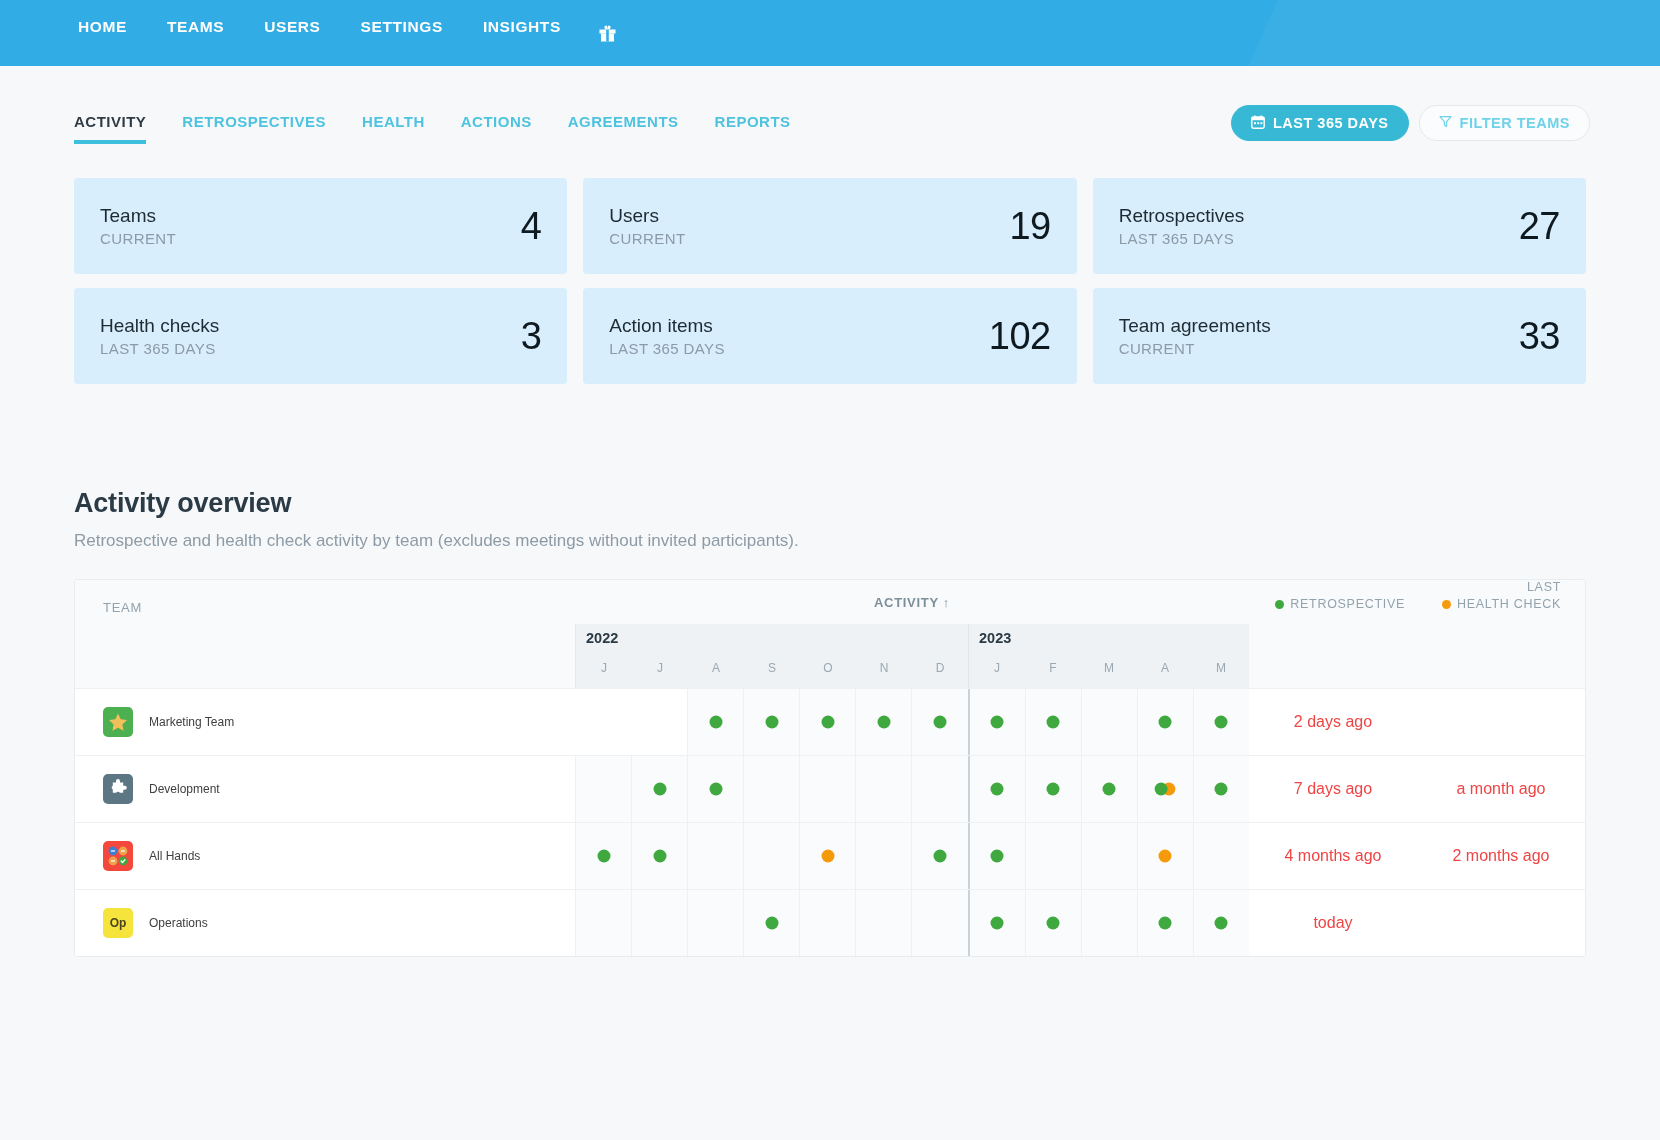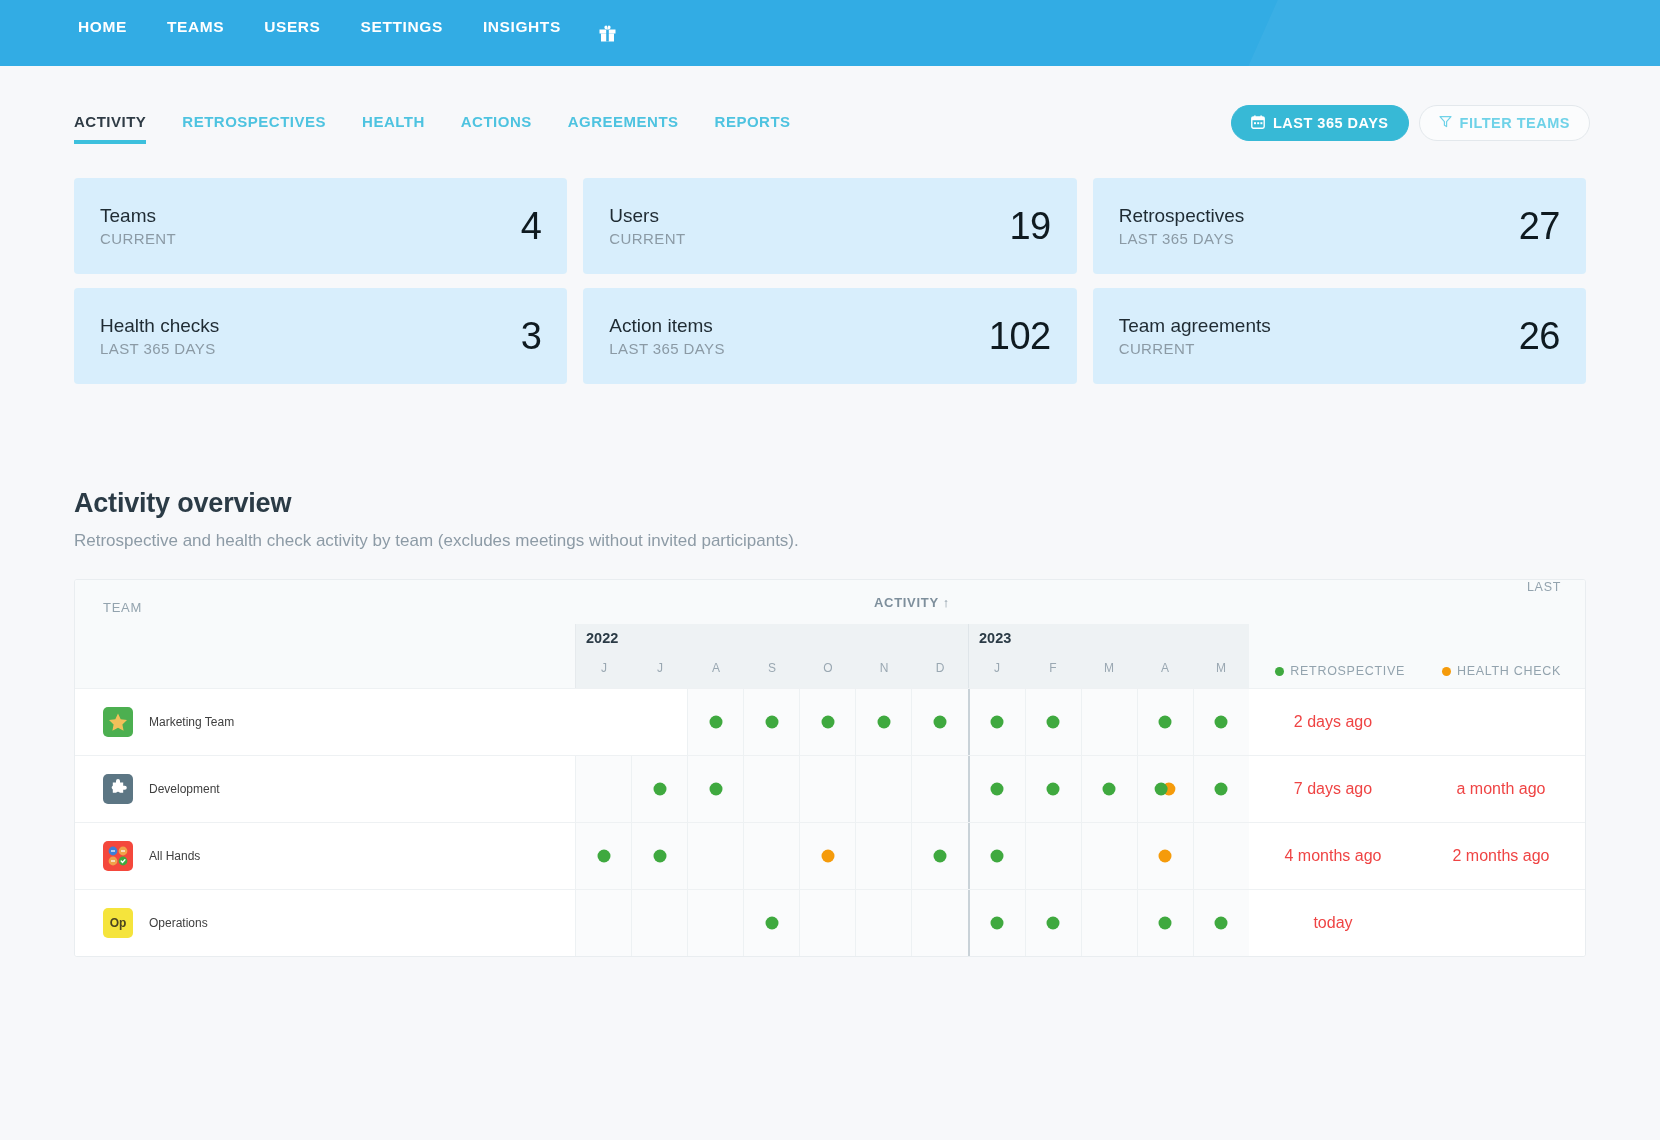--- a/index.html
+++ b/index.html
@@ -224,21 +224,21 @@
     text-align: center;
     font-size: 12px;
     color: #9aa8b2;
     padding-bottom: 8px;
   }
   .th-last {
     width: 336px;
     flex: 0 0 336px;
     display: flex;
     flex-direction: column;
-    justify-content: space-between;
+    justify-content: flex-start;
     padding-bottom: 10px;
   }
   .last-top {
     text-align: right;
     padding-right: 24px;
     font-size: 12.5px;
     color: #93a3ae;
     letter-spacing: 0.7px;
     margin-bottom: 3px;
   }
@@ -411,21 +411,21 @@
         <div class="card-title">Action items</div>
         <div class="card-sub">LAST 365 DAYS</div>
       </div>
       <div class="card-value">102</div>
     </div>
     <div class="card">
       <div class="card-text">
         <div class="card-title">Team agreements</div>
         <div class="card-sub">CURRENT</div>
       </div>
-      <div class="card-value">26</div>
+      <div class="card-value">33</div>
     </div>
   </div>
 
   <div class="overview">
     <div class="ov-title">Activity overview</div>
     <div class="ov-sub">Retrospective and health check activity by team (excludes meetings without invited participants).</div>
 
     <div class="table">
 
       <div class="t-head">

